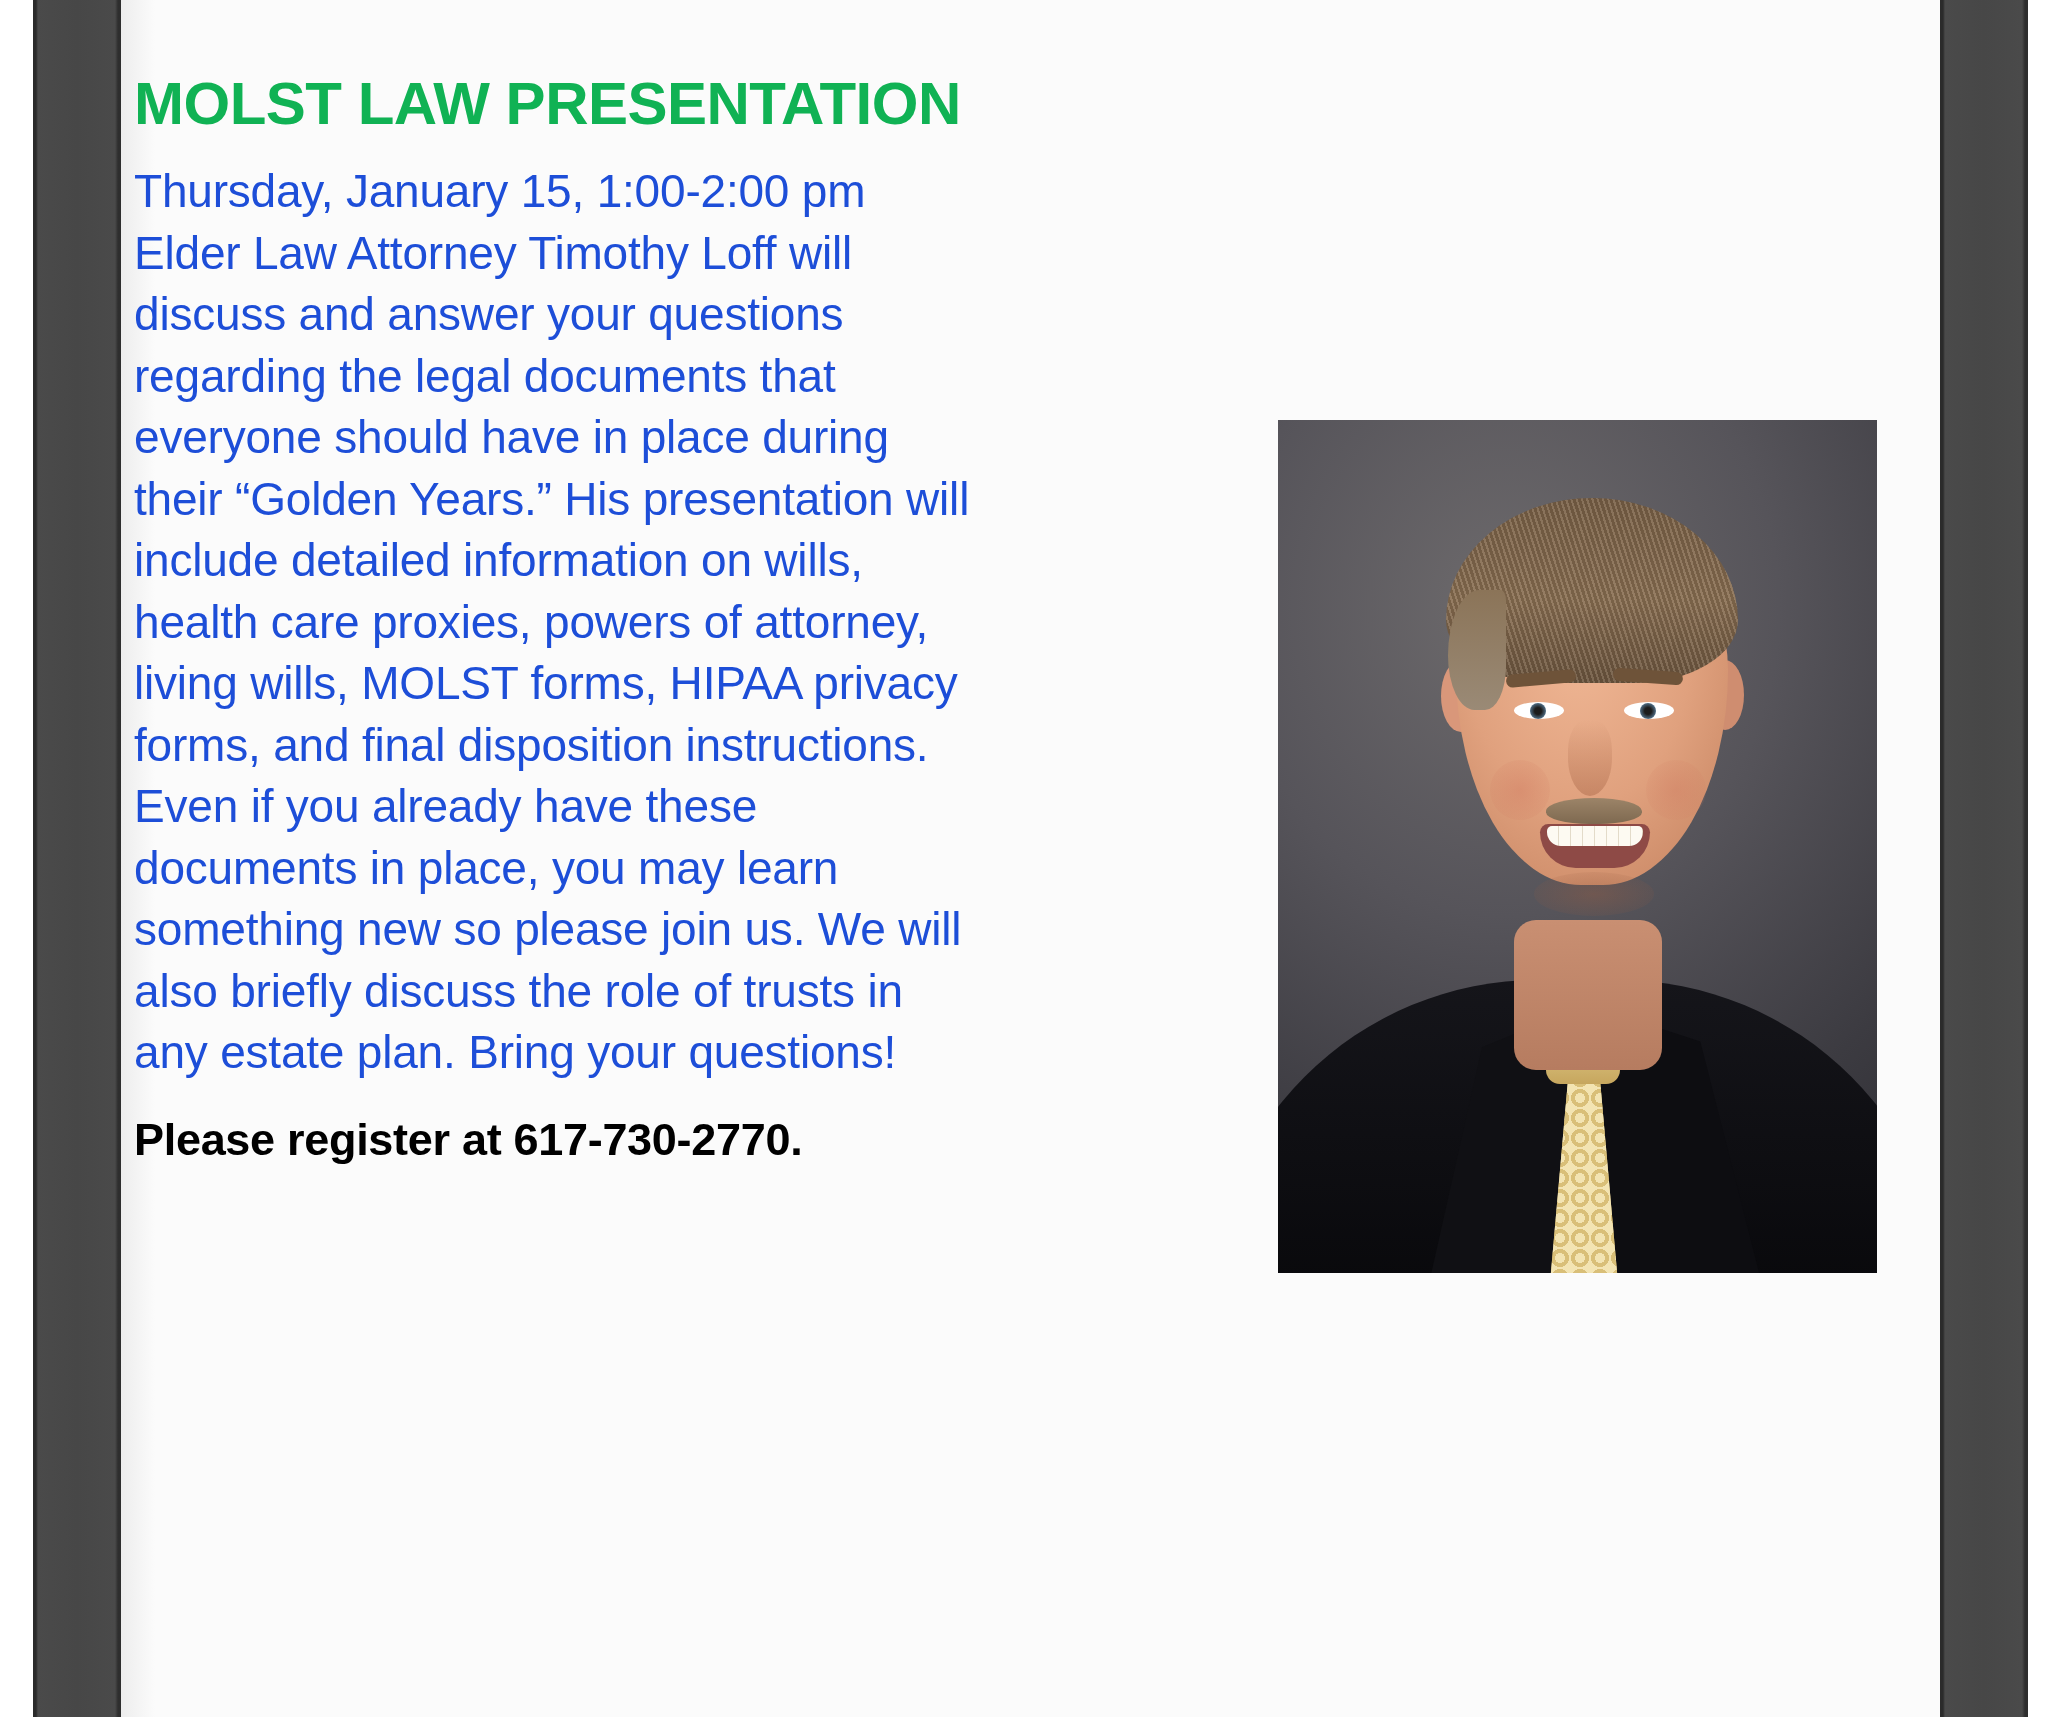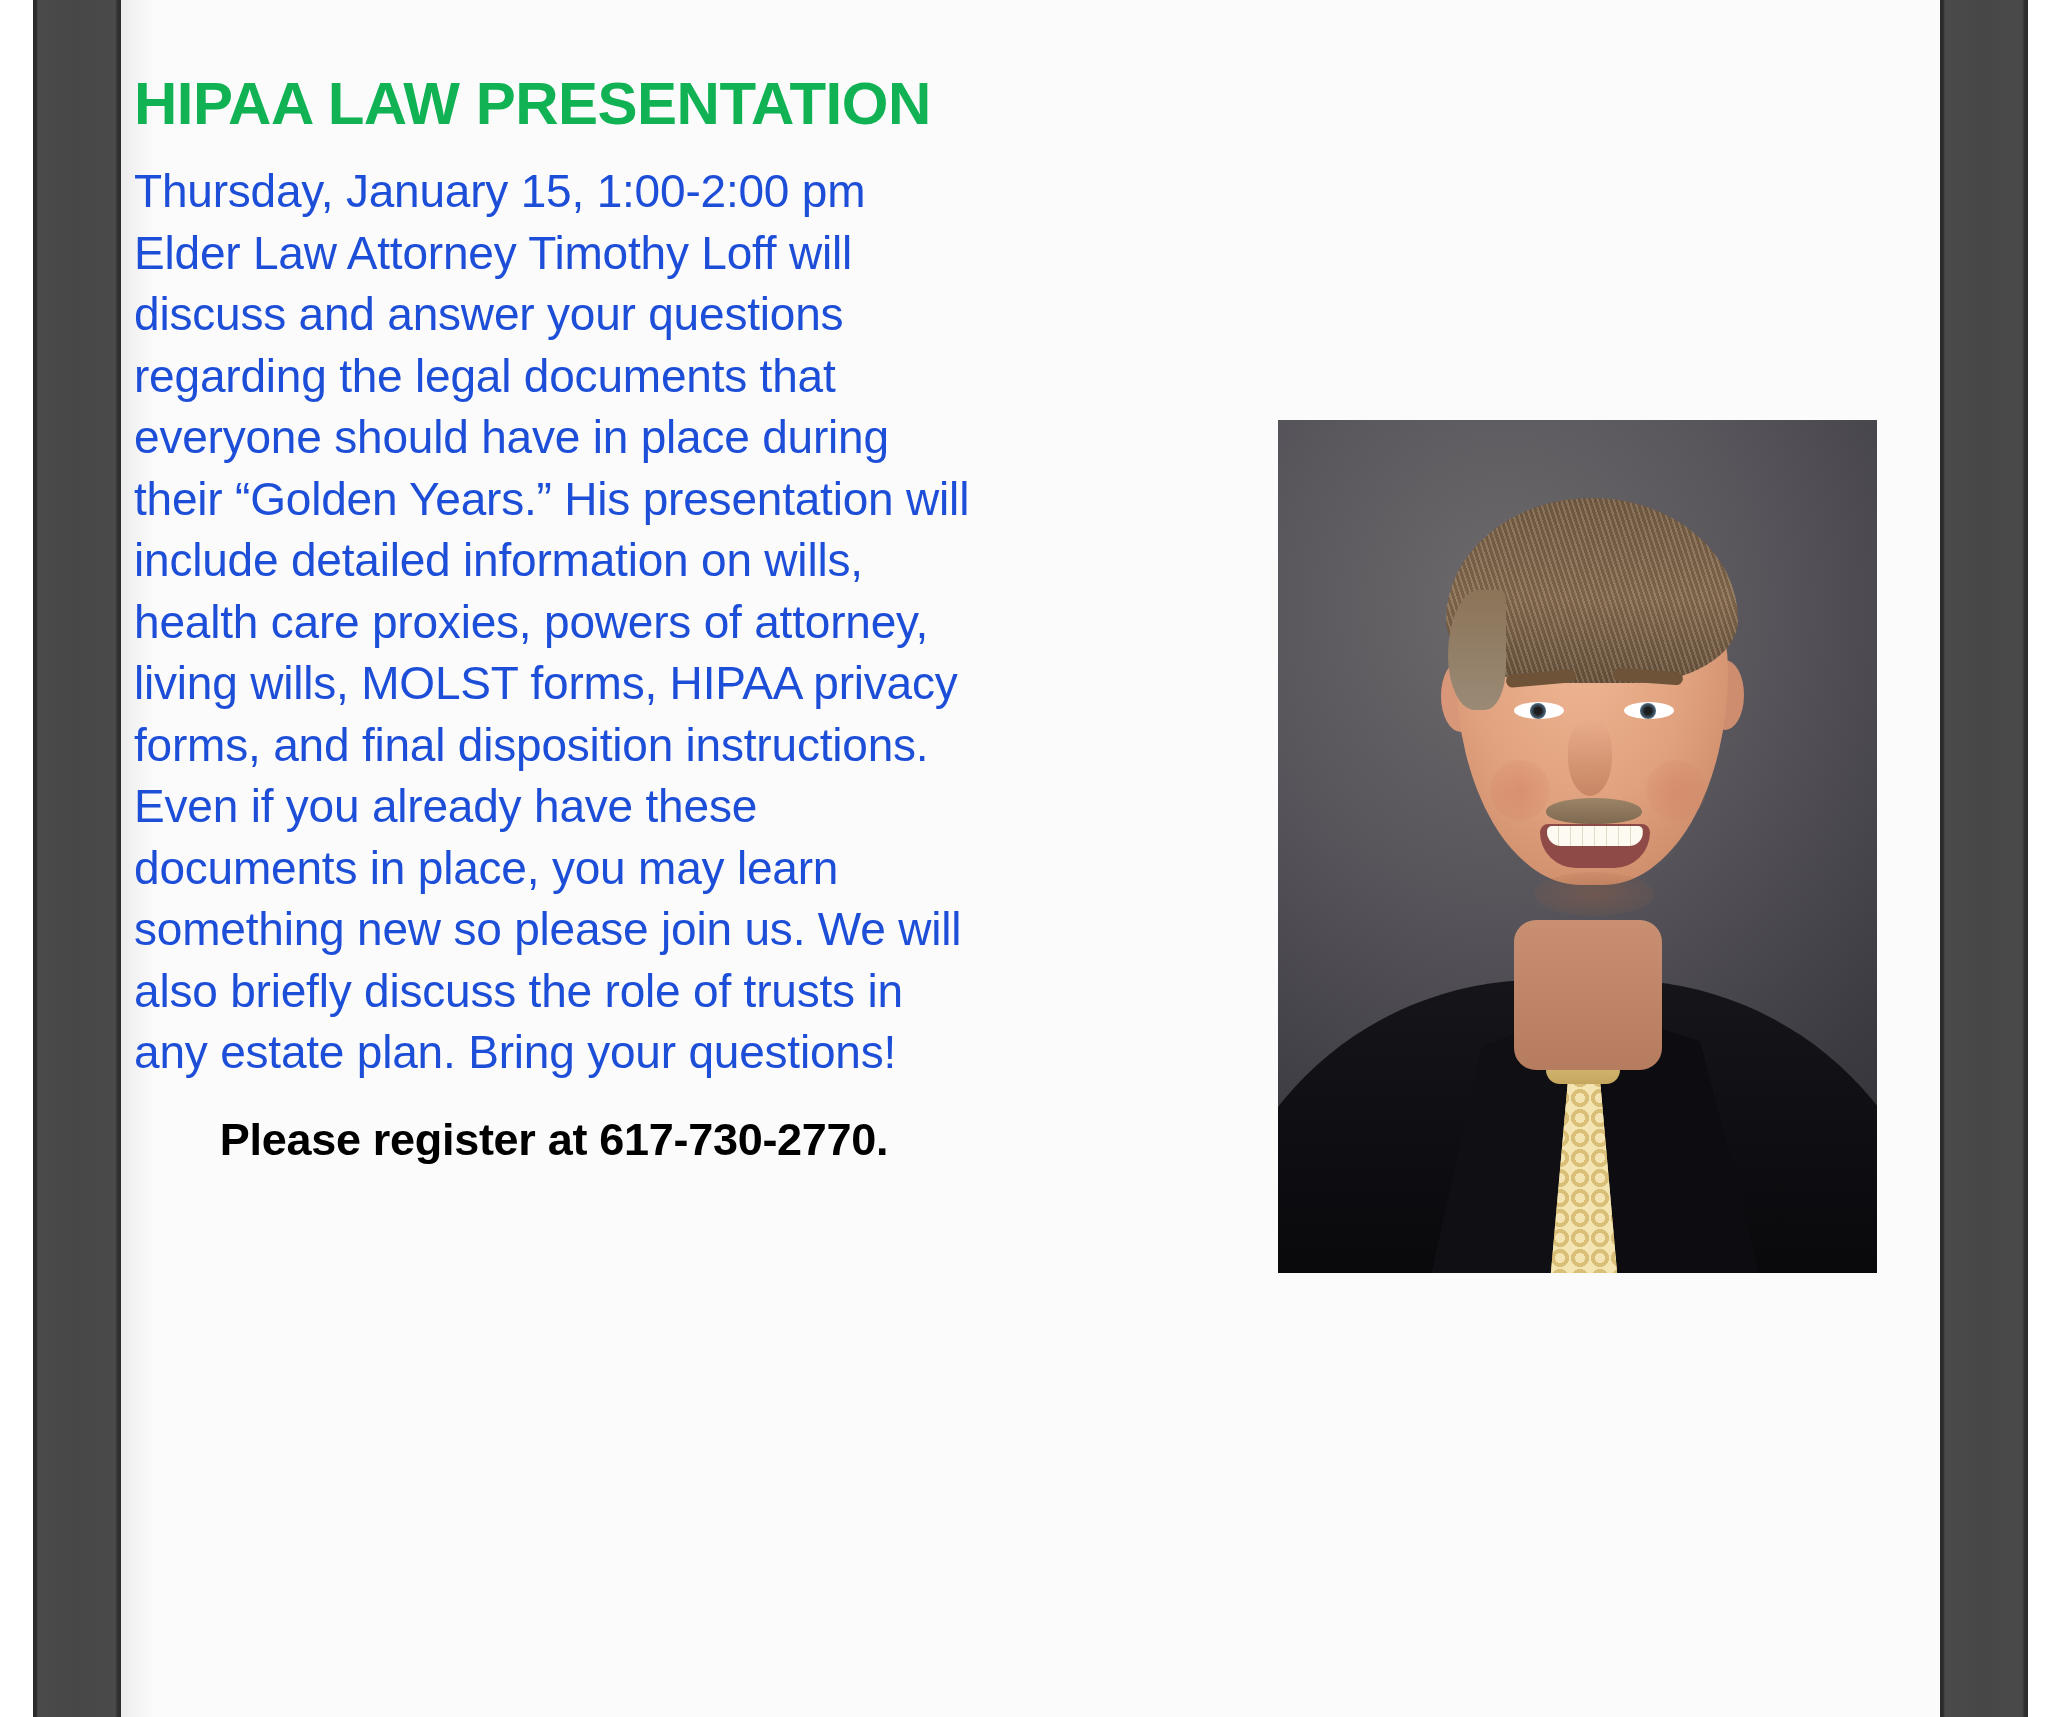--- a/index.html
+++ b/index.html
@@ -78,21 +78,20 @@
     width: 838px;
   }
 
   #register-line {
     margin-top: 30px;
     font-size: 45px;
     font-weight: bold;
     color: #000000;
     letter-spacing: -0.3px;
     line-height: 1.15;
-    text-align: center;
   }
 
   
   #speaker-photo {
     position: absolute;
     left: 1157px;
     top: 420px;
     width: 599px;
     height: 853px;
     overflow: hidden;
@@ -273,21 +272,21 @@
 <body>
 
 <div id="flyer">
 
   <div id="frame-bar-left" class="frame-bar"></div>
 
   <div id="page-surface">
 
     <div id="content-column">
 
-      <h1 id="flyer-title">HIPAA LAW PRESENTATION</h1>
+      <h1 id="flyer-title">MOLST LAW PRESENTATION</h1>
 
       <p id="flyer-body">Thursday, January 15, 1:00-2:00 pm Elder Law Attorney Timothy Loff will discuss and answer your questions regarding the legal documents that everyone should have in place during their “Golden Years.” His presentation will include detailed information on wills, health care proxies, powers of attorney, living wills, MOLST forms, HIPAA privacy forms, and final disposition instructions. Even if you already have these documents in place, you may learn something new so please join us. We will also briefly discuss the role of trusts in any estate plan. Bring your questions!</p>
 
       <p id="register-line">Please register at 617-730-2770.</p>
 
     </div>
 
     <div id="speaker-photo">
       <div class="ph ph-suit"></div>
       <div class="ph ph-shirt"></div>

